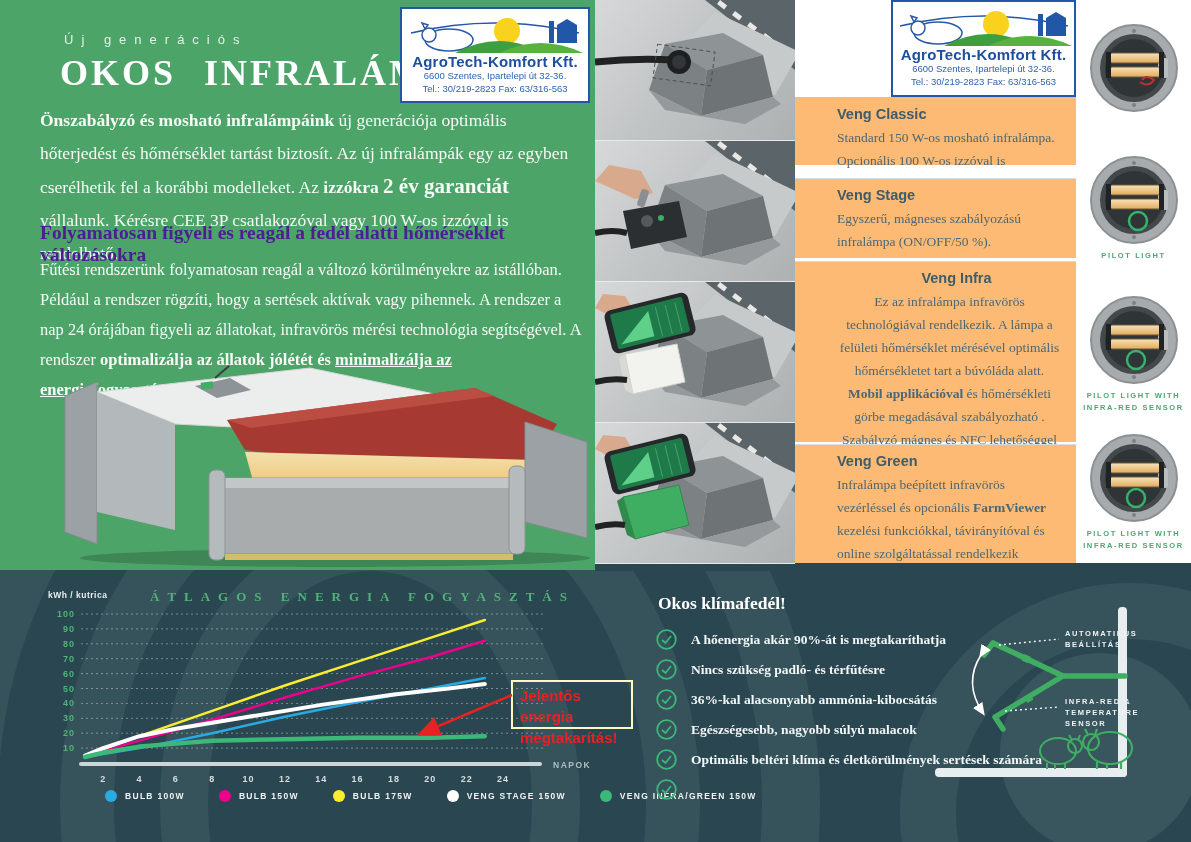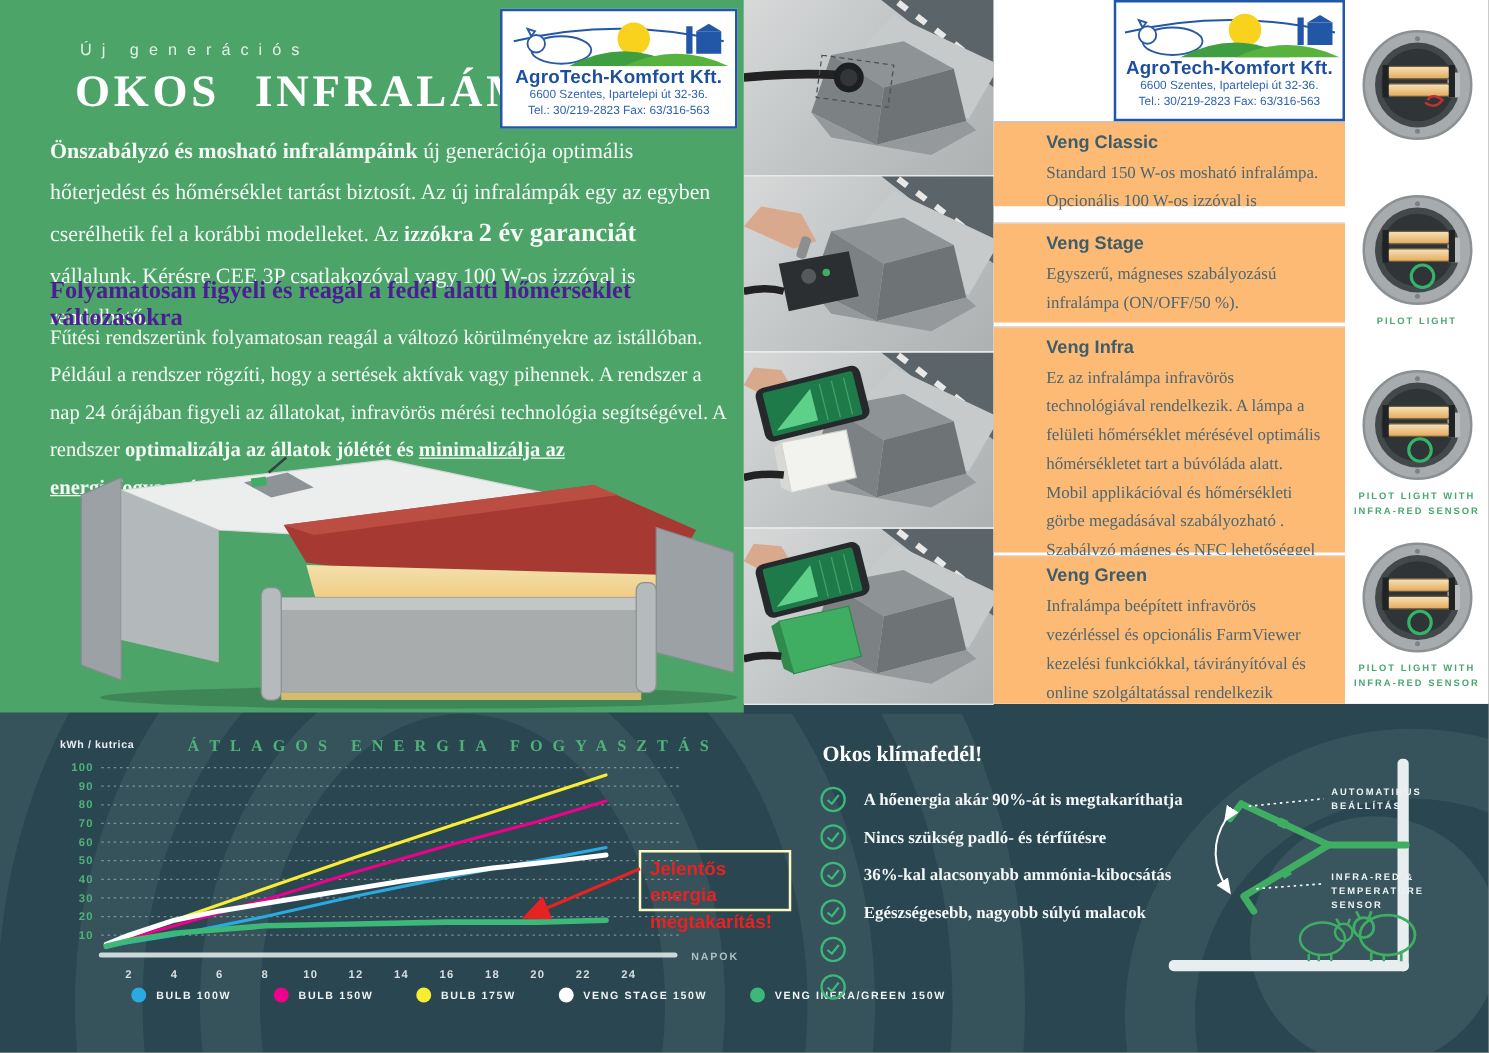--- a/index.html
+++ b/index.html
@@ -55,29 +55,29 @@
     border-bottom:1px solid #e9e9e9; }
   .photo:last-of-type { height:140px; }
   .photo svg { position:absolute; left:0; top:0; }
   .photo-strip { width:200px; height:7px; background:#2a4650; }
 
   
   .info-col { position:absolute; left:795px; top:0; width:281px; height:563px; background:#ffffff; z-index:2;}
   .prod { position:absolute; left:0; width:281px; background:#fdba74; padding:8px 0 8px 42px; }
   .prod.p1 { top:97px;  height:68px; border-top:1px solid #b9c6ca;}
   .prod.p2 { top:178px; height:80px; border-top:1px solid #d4dee1;}
-  .prod.p3 { top:261px; height:181px; border-top:1px solid #d4dee1;}
+  .prod.p3 { top:261px; height:181px; border-top:1px solid #d4dee1;text-align:center;}
   .prod.p4 { top:444px; height:119px; border-top:1px solid #d4dee1;}
   .prod h3 { font-family:"Liberation Sans",sans-serif; font-size:14.5px; font-weight:bold;
     color:#3e5c69; margin-bottom:4px; }
   .prod p { font-size:13.5px; color:#4c6773; line-height:23px; width:225px; }
-  .prod .bd { font-weight:normal; }
-
-  
-  .lamp-col { position:absolute; left:1076px; top:0; width:115px; height:563px; background:#ffffff; z-index:2;}
+  .prod .bd { font-weight:bold; }
+
+  
+  .lamp-col { position:absolute; left:1076px; top:0; width:115px; height:563px; background:#ffffff; z-index:2;border-radius:10px;}
   .lamp-cell { position:relative; text-align:center; }
   .lamp-cell .lbl { font-family:"Liberation Sans",sans-serif; font-size:7.5px; font-weight:bold;
     letter-spacing:1.6px; color:#49a871; line-height:12px; padding:0 4px; }
 
   
   .chart-ylab { position:absolute; left:48px; top:27px; font-family:"Liberation Sans",sans-serif;
     font-size:8.5px; font-weight:bold; color:#e8eef0; letter-spacing:0.5px;}
   .chart-title { position:absolute; left:150px; top:26px; font-size:13px; font-weight:bold;
     letter-spacing:8px; color:#4fb379; }
   #chart-svg { position:absolute; left:45px; top:38px; }
@@ -223,20 +223,21 @@
             <circle cx="10.5" cy="10.5" r="9.3" fill="none" stroke="#3cb878" stroke-width="1.8"></circle>
             <path d="M6,11 L9.5,14 L15,7" fill="none" stroke="#3cb878" stroke-width="1.8"></path>
           </svg>
         <span class="t">Egészségesebb, nagyobb súlyú malacok</span>
         </div>
       <div class="check-item">
         <svg width="21" height="21">
             <circle cx="10.5" cy="10.5" r="9.3" fill="none" stroke="#3cb878" stroke-width="1.8"></circle>
             <path d="M6,11 L9.5,14 L15,7" fill="none" stroke="#3cb878" stroke-width="1.8"></path>
           </svg>
+        <span class="t">Optimális beltéri klíma és életkörülmények sertések számára</span>
         </div>
       <div class="check-item">
         <svg width="21" height="21">
             <circle cx="10.5" cy="10.5" r="9.3" fill="none" stroke="#3cb878" stroke-width="1.8"></circle>
             <path d="M6,11 L9.5,14 L15,7" fill="none" stroke="#3cb878" stroke-width="1.8"></path>
           </svg>
         </div>
     </div>
 
     <svg class="diagram" width="266" height="215" viewBox="0 0 266 215">

